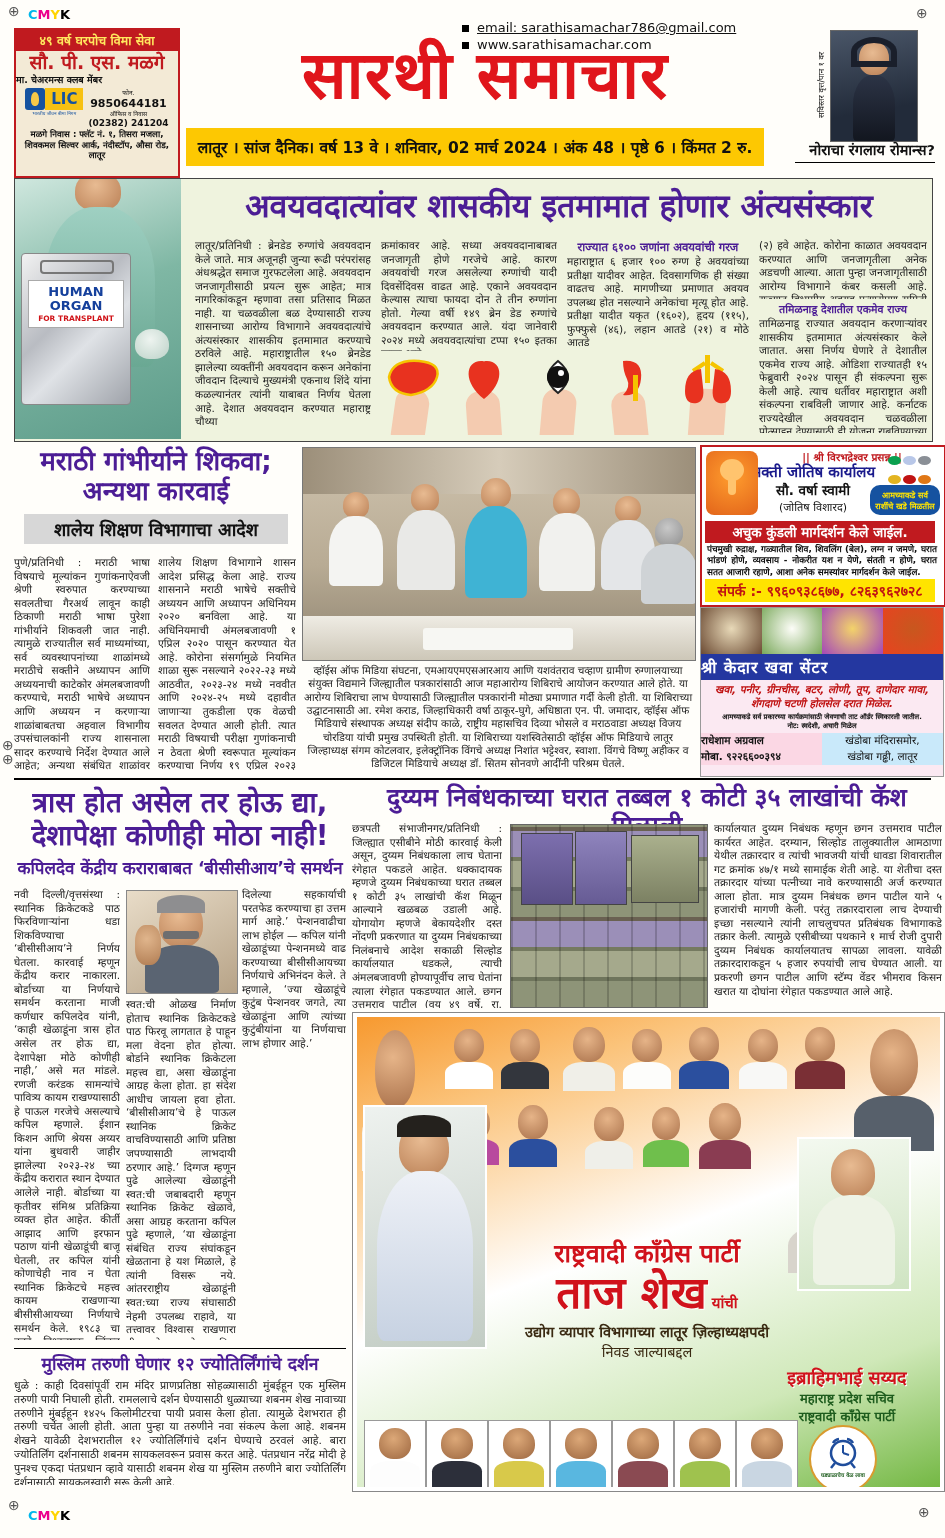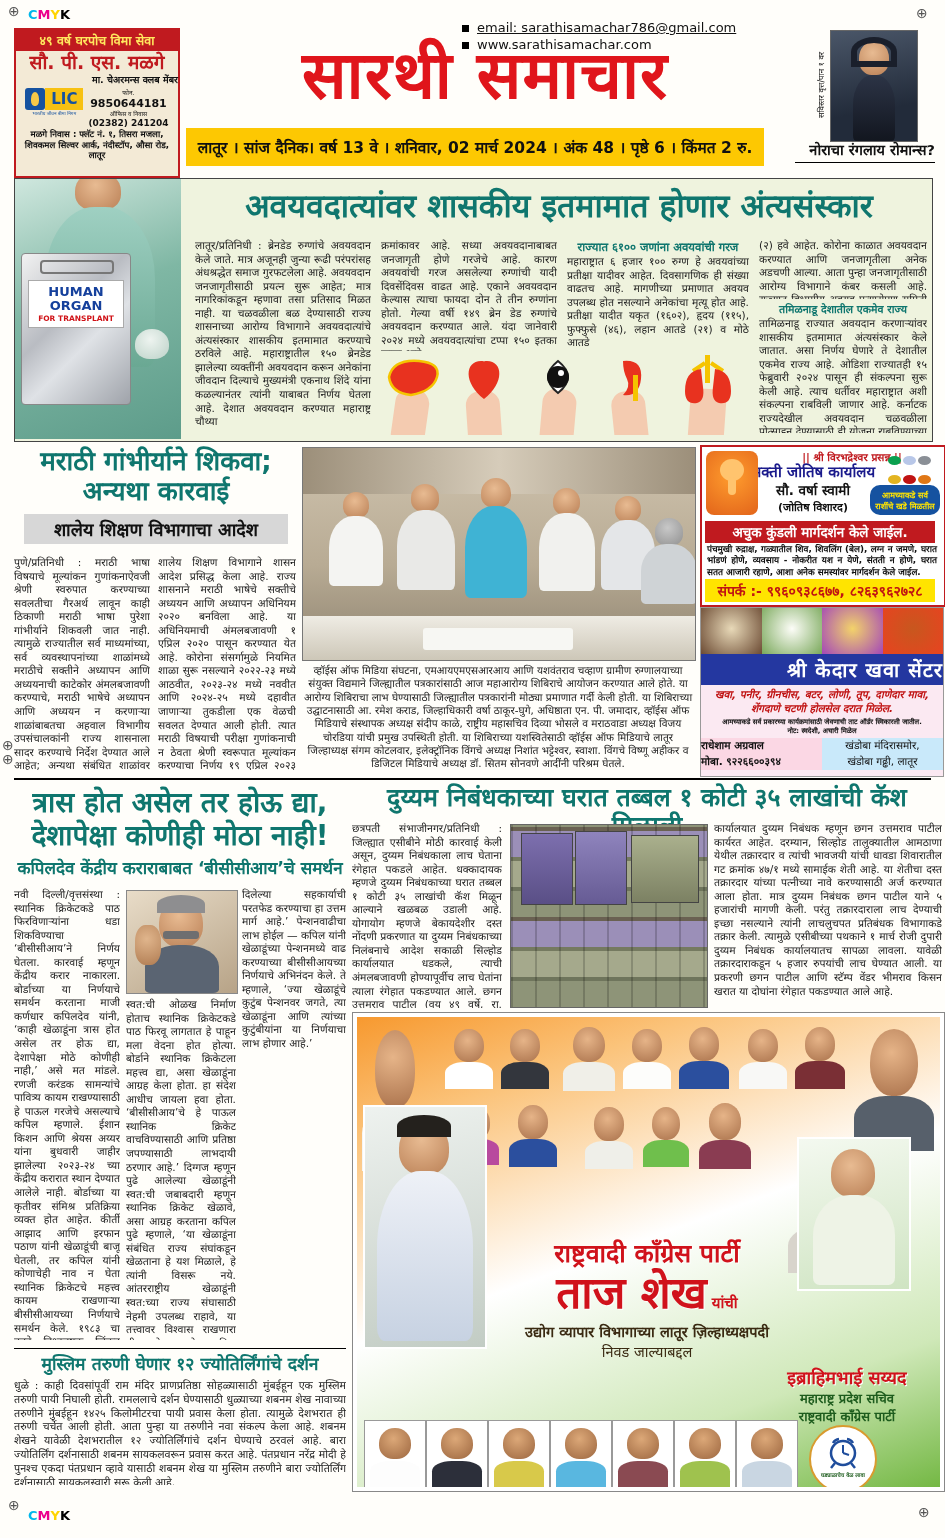--- a/index.html
+++ b/index.html
@@ -2,21 +2,21 @@
 <html><head>
 <meta charset="utf-8">
 <style>
   body{margin:0;background:#e8e8e8}
   .page{position:relative;width:945px;height:1538px;margin:0 auto;background:#fffefa;
         font-family:"DejaVu Sans","Liberation Sans",sans-serif;color:#111;overflow:hidden}
   .abs{position:absolute}
   .col{font-size:10.6px;line-height:1.28;text-align:justify;overflow:hidden;color:#1c1c1c}
   .reg{color:#555;font-size:14px;line-height:1}
   .cmyk span{font-weight:bold;font-size:13px}
-  .hl{font-weight:bold;color:#0f766e}
+  .hl{font-weight:bold;color:#4c1d95}
   .rule{background:#000}
   .photo{overflow:hidden}
   .phead{position:absolute;border-radius:50% 50% 42% 42%;background:radial-gradient(circle at 45% 35%,#e8bb92,#b97f55)}
   .pbody{position:absolute;border-radius:45% 45% 8% 8%}
   .face{position:absolute;border-radius:6px 6px 0 0;overflow:hidden}
   .face i{position:absolute;left:22%;top:6%;width:56%;height:52%;border-radius:50% 50% 45% 45%;
           background:radial-gradient(circle at 45% 35%,#e6b488,#a9714b);display:block}
   .face b{position:absolute;left:4%;bottom:0;width:92%;height:42%;border-radius:40% 40% 0 0;display:block}
   .pass{position:absolute;background:#fff;border:2px solid #fff;box-shadow:0 0 0 1px #999}
   .pass i{position:absolute;left:22%;top:8%;width:56%;height:48%;border-radius:50% 50% 45% 45%;
@@ -39,21 +39,21 @@
   <div class="abs reg" style="left:922px;top:748px">⊕<br>⊕</div>
   <div class="abs reg" style="left:918px;top:1505px">⊕</div>
   <div class="abs reg" style="left:8px;top:1498px">⊕</div>
   <div class="abs cmyk" style="left:28px;top:1505px">
     <span style="color:#00b7eb">C</span><span style="color:#ec008c">M</span><span style="color:#ffd400">Y</span><span style="color:#000">K</span>
   </div>
 
   <div class="abs" style="left:14px;top:28px;width:162px;height:146px;border:2px solid #c01a1f;background:#f3ead6">
     <div style="background:#c01a1f;color:#ffe85e;font-weight:bold;font-size:12.5px;text-align:center;padding:2px 0">४९ वर्ष घरपोच विमा सेवा</div>
     <div style="color:#c01a1f;font-weight:bold;font-size:19px;text-align:center;line-height:1.1;margin-top:1px">सौ. पी. एस. मळगे</div>
-    <div style="font-weight:bold;font-size:9.5px;text-align:right">मा. चेअरमन्स क्लब मेंबर</div>
+    <div style="font-weight:bold;font-size:9.5px;text-align:left">मा. चेअरमन्स क्लब मेंबर</div>
     <div style="display:flex;justify-content:center;align-items:flex-start;gap:5px;margin-top:2px">
       <div>
         <div style="display:flex">
           <div style="width:20px;height:22px;background:#1552a0;border-radius:3px;position:relative">
             <div style="position:absolute;left:6px;top:4px;width:8px;height:14px;background:#f7c948;border-radius:50% 50% 40% 40%"></div>
           </div>
           <div style="width:38px;height:22px;background:#f7c112;color:#1552a0;font-weight:bold;font-size:15px;text-align:center;line-height:22px">LIC</div>
         </div>
         <div style="font-size:4.6px;color:#1552a0;text-align:center">भारतीय जीवन बीमा निगम</div>
       </div>
@@ -166,40 +166,40 @@
   <div class="abs col" style="left:302px;top:664px;width:392px;height:110px;font-size:10.4px;text-align:center">व्हॉईस ऑफ मिडिया संघटना, एमआयएमएसआरआय आणि यशवंतराव चव्हाण ग्रामीण रुग्णालयाच्या संयुक्त विद्यमाने जिल्ह्यातील पत्रकारांसाठी आज महाआरोग्य शिबिराचे आयोजन करण्यात आले होते. या आरोग्य शिबिराचा लाभ घेण्यासाठी जिल्ह्यातील पत्रकारांनी मोठ्या प्रमाणात गर्दी केली होती. या शिबिराच्या उद्घाटनासाठी आ. रमेश कराड, जिल्हाधिकारी वर्षा ठाकूर-घुगे, अधिष्ठाता एन. पी. जमादार, व्हॉईस ऑफ मिडियाचे संस्थापक अध्यक्ष संदीप काळे, राष्ट्रीय महासचिव दिव्या भोसले व मराठवाडा अध्यक्ष विजय चोरडिया यांची प्रमुख उपस्थिती होती. या शिबिराच्या यशस्वितेसाठी व्हॉईस ऑफ मिडियाचे लातूर जिल्हाध्यक्ष संगम कोटलवार, इलेक्ट्रॉनिक विंगचे अध्यक्ष निशांत भट्टेश्वर, स्वाशा. विंगचे विष्णू अहीकर व डिजिटल मिडियाचे अध्यक्ष डॉ. सितम सोनवणे आदींनी परिश्रम घेतले.</div>
 
   <div class="abs" style="left:700px;top:445px;width:242px;height:158px;border:2px solid #c01a1f;background:#fff">
     <div style="position:absolute;left:4px;top:4px;width:52px;height:64px;background:radial-gradient(circle at 50% 40%,#ff9d2e,#e2641a);border-radius:8px">
       <div style="position:absolute;left:14px;top:8px;width:24px;height:22px;border-radius:50%;background:#ffc46e"></div>
       <div style="position:absolute;left:22px;top:26px;width:8px;height:18px;border-radius:4px;background:#ffc46e"></div>
     </div>
     <div style="margin-left:58px;color:#c01a1f;font-weight:bold;font-size:10.5px;text-align:center;padding-top:3px">|| श्री विरभद्रेश्वर प्रसन्न ||</div>
     <div style="margin-left:46px;width:130px;color:#1a1a8c;font-weight:bold;font-size:15px;text-align:center;line-height:1.1">भक्ती जोतिष कार्यालय</div>
     <div style="margin-left:46px;width:130px;font-weight:bold;font-size:13.5px;text-align:center">सौ. वर्षा स्वामी</div>
-    <div style="margin-left:46px;width:130px;font-weight:bold;font-size:11px;text-align:center">(जोतिष विशारद)</div>
+    <div style="margin-left:46px;width:130px;font-weight:normal;font-size:11px;text-align:center">(जोतिष विशारद)</div>
     <div style="position:absolute;right:4px;top:3px;width:62px;text-align:center">
       <span class="gem" style="background:#0aa04f"></span><span class="gem" style="background:#b8c7e8"></span><span class="gem" style="background:#8a8f96"></span><br>
       <span class="gem" style="background:#e3b421"></span><span class="gem" style="background:#c01313"></span><span class="gem" style="background:#e07716"></span><br>
       <span class="gem" style="background:#12309e"></span><span class="gem" style="background:#7b1fa2"></span>
     </div>
     <div style="position:absolute;right:4px;top:38px;width:66px;background:#1552a0;border-radius:10px;color:#ffe400;font-weight:bold;font-size:8px;text-align:center;padding:4px 2px">आमच्याकडे सर्व राशींचे खडे मिळतील</div>
     <div style="position:absolute;left:3px;top:74px;width:230px;background:#c01a1f;color:#fff;font-weight:bold;font-size:13.5px;text-align:center;padding:2px 0">अचुक कुंडली मार्गदर्शन केले जाईल.</div>
     <div style="position:absolute;left:5px;top:97px;width:230px;font-size:8.8px;font-weight:bold;line-height:1.3;text-align:justify">पंचमुखी रुद्राक्ष, गळ्यातील शिव, शिवलिंग (बेल), लग्न न जमणे, घरात भांडणं होणे, व्यवसाय - नोकरीत यश न येणे, संतती न होणे, घरात सतत आजारी रहाणे, आशा अनेक समस्यांवर मार्गदर्शन केले जाईल.</div>
     <div style="position:absolute;left:3px;bottom:3px;width:230px;background:#ffe400;color:#c01313;font-weight:bold;font-size:14px;text-align:center;padding:2px 0">संपर्क :- ९९६०९३८६७७, ८२६३९६२७२८</div>
   </div>
 
   <div class="abs" style="left:700px;top:607px;width:242px;height:168px;border:1px solid #999;background:#fbe9f2">
     <div style="display:flex;height:46px">
       <div style="flex:1;background:radial-gradient(circle at 50% 45%,#e8d9b8,#6b4a33)"></div>
       <div style="flex:1;background:radial-gradient(circle at 50% 45%,#fdfdf8,#79a85a)"></div>
       <div style="flex:1;background:radial-gradient(circle at 50% 45%,#f3d36a,#a347b8)"></div>
       <div style="flex:1;background:radial-gradient(circle at 50% 45%,#c8571e,#e84320)"></div>
     </div>
-    <div style="background:#2437a0;color:#fff;font-weight:bold;font-size:20px;text-align:right;padding:2px 0;letter-spacing:1px">श्री केदार खवा सेंटर</div>
+    <div style="background:#2437a0;color:#fff;font-weight:bold;font-size:16px;text-align:left;padding:2px 0;letter-spacing:1px">श्री केदार खवा सेंटर</div>
     <div style="color:#c01313;font-weight:bold;font-style:italic;font-size:10.5px;text-align:center;margin-top:2px">खवा, पनीर, ग्रीनचीस, बटर, लोणी, तूप, दाणेदार मावा,</div>
     <div style="color:#c01313;font-weight:bold;font-style:italic;font-size:10.5px;text-align:center">शेंगदाणे चटणी होलसेल दरात मिळेल.</div>
     <div style="font-size:6.8px;font-weight:bold;text-align:center;margin-top:2px">आमच्याकडे सर्व प्रकारच्या कार्यक्रमांसाठी जेवणाची ताट ऑर्डर स्विकारली जातील.</div>
     <div style="font-size:6.8px;font-weight:bold;text-align:center">नोट: स्वदेशी, अचारी मिळेल</div>
     <div style="display:flex;margin-top:3px">
       <div style="flex:1;background:#fbd7e4;font-weight:bold;font-size:10.5px;line-height:1.5">
         <div>राधेशाम अग्रवाल</div>
         <div>मोबा. ९२२६६००३९४</div>
       </div>
       <div style="flex:1;background:#c9e9fa;text-align:center;font-weight:normal;font-size:10.5px;line-height:1.5">

